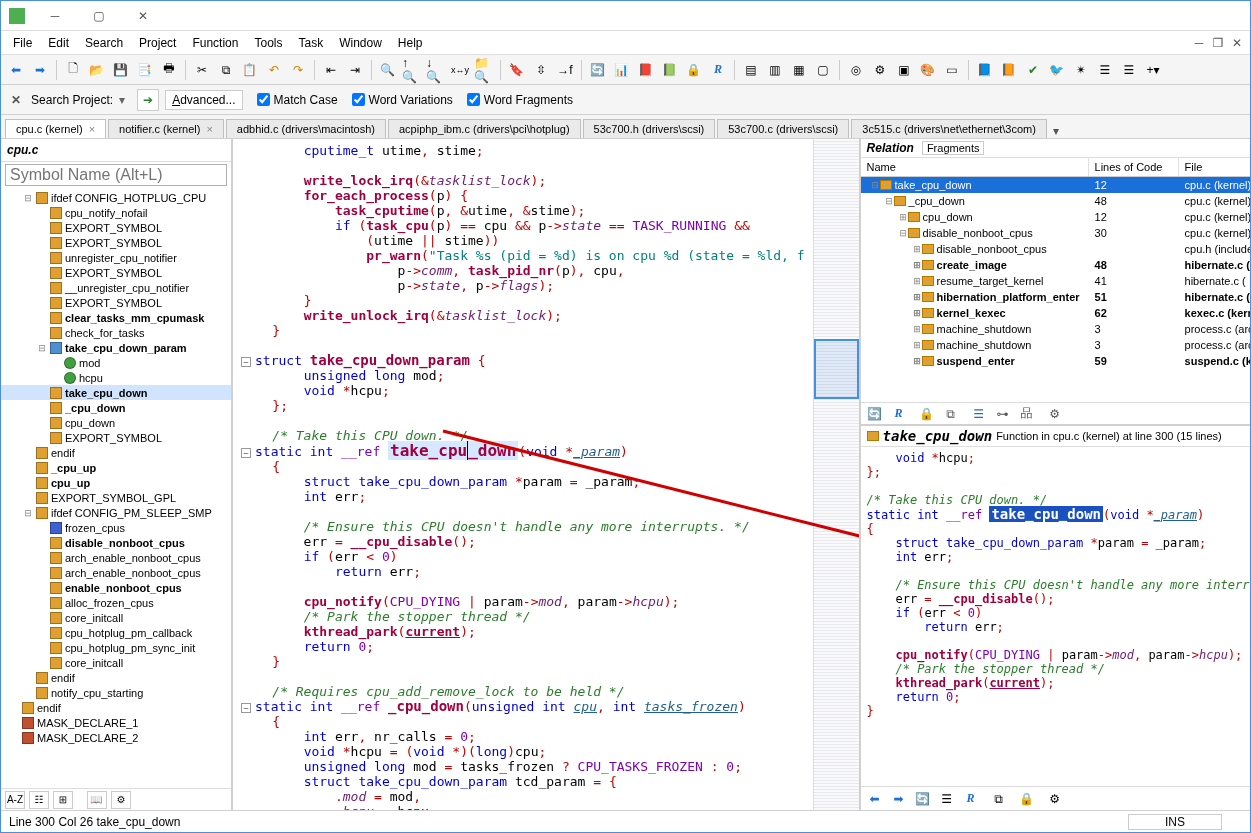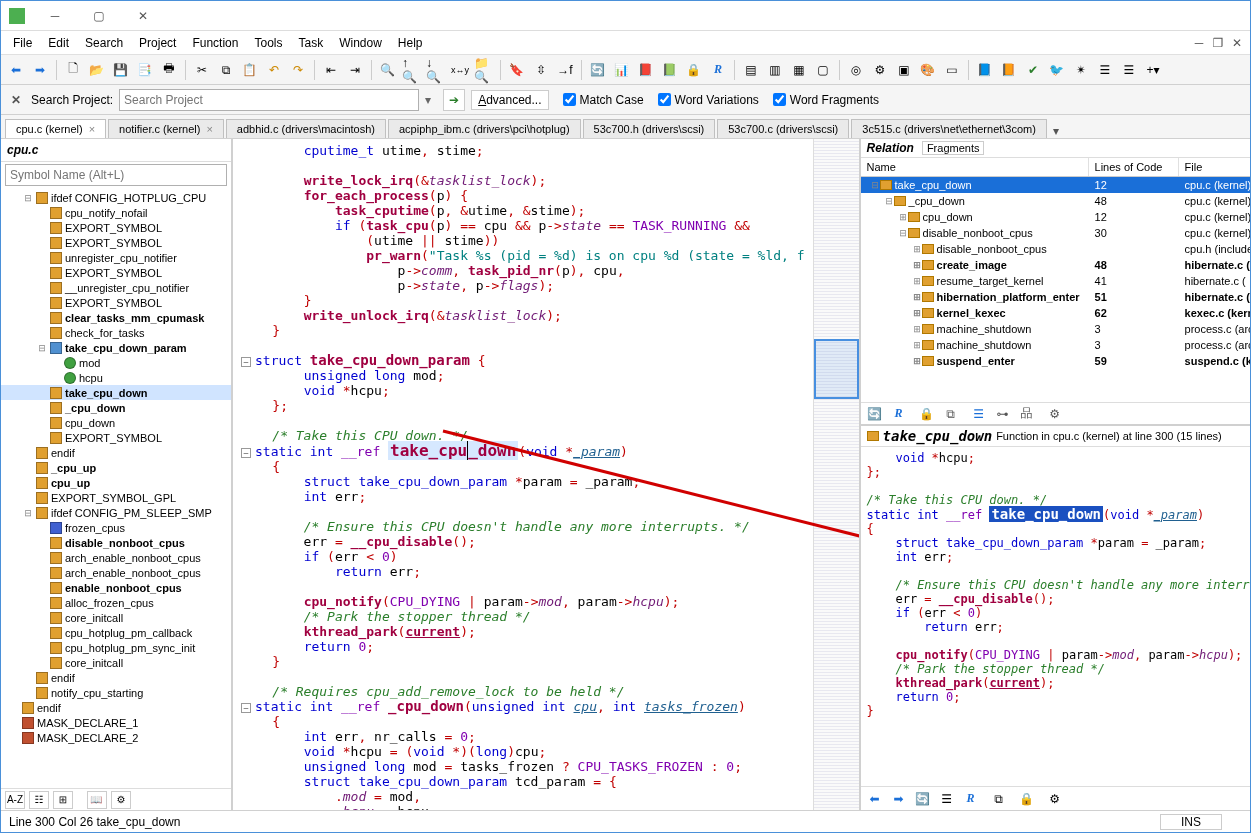--- a/index.html
+++ b/index.html
@@ -22,21 +22,21 @@
 .searchbar .adv { padding: 2px 6px; border: 1px solid #ccc; background: #fff; }
 .searchbar label { display: flex; align-items: center; gap: 4px; margin-left: 8px; }
 .tabs { height: 24px; display: flex; align-items: flex-end; padding: 0 4px; background: #f5f5f5; border-bottom: 1px solid #d0d0d0; gap: 2px; }
 .tabs .tab { padding: 3px 10px; border: 1px solid #c0c0c0; border-bottom: none; background: #eaeaea; font-size: 11px; white-space: nowrap; }
 .tabs .tab.active { background: #fff; }
 .tabs .tab .xtab { margin-left: 6px; color: #888; }
 .tabs .drop { margin-left: 4px; color: #555; }
 .main { display: flex; height: calc(100% - 30px - 24px - 30px - 30px - 24px - 22px); }
 .sidebar { width: 232px; min-width: 232px; border-right: 2px solid #d0d0d0; display: flex; flex-direction: column; }
 .side-head { font-style: italic; font-weight: bold; padding: 4px 6px; border-bottom: 1px solid #ddd; }
-.sym-input { margin: 2px 4px; height: 22px; border: 1px solid #b0b0b0; padding: 0 4px; font-size: 12px; color: #888; }
+.sym-input { margin: 2px 4px; height: 22px; border: 1px solid #b0b0b0; padding: 0 4px; font-size: 16px; color: #888; }
 .tree { flex: 1; overflow-y: auto; overflow-x: hidden; font-size: 11px; padding: 2px 0; }
 .tree .node { display: flex; align-items: center; white-space: nowrap; padding: 1px 0; height: 15px; }
 .tree .indent { display: inline-block; }
 .tree .toggle { width: 10px; text-align: center; color: #888; font-size: 9px; }
 .tree .icon { width: 12px; height: 12px; margin: 0 3px; display: inline-block; }
 .tree .label { }
 .tree .node.bold .label { font-weight: bold; }
 .tree .node.sel { background: #d0e4ff; }
 .tree .node.sel .label { font-weight: bold; }
 .side-foot { height: 22px; border-top: 1px solid #ddd; display: flex; align-items: center; gap: 4px; padding: 0 4px; }
@@ -65,21 +65,21 @@
 .rel-tools .rtbtn { width: 20px; height: 18px; display: inline-flex; align-items: center; justify-content: center; color: #555; }
 .ctx-panel { flex: 1; display: flex; flex-direction: column; overflow: hidden; }
 .ctx-head { padding: 2px 6px; border-bottom: 1px solid #ddd; display: flex; align-items: center; gap: 4px; font-size: 11px; }
 .ctx-head .fname { font-style: italic; font-weight: bold; font-family: Consolas, monospace; font-size: 14px; }
 .ctx-head .cicon { width: 12px; height: 10px; background: #e0a030; border: 1px solid #b07800; }
 .ctx-code { flex: 1; overflow: auto; font-family: Consolas, monospace; font-size: 12px; padding: 4px 6px; white-space: pre; line-height: 14px; }
 .ctx-tools { height: 24px; border-top: 1px solid #ddd; display: flex; align-items: center; gap: 4px; padding: 0 4px; }
 .ctx-tools .cbtn { width: 20px; height: 18px; display: inline-flex; align-items: center; justify-content: center; }
 .statusbar { height: 22px; border-top: 1px solid #d0d0d0; display: flex; align-items: center; padding: 0 8px; font-size: 12px; background: #fff; }
 .statusbar .spacer { flex: 1; }
-.statusbar .ins { border: 1px solid #ccc; padding: 0 20px; }
+.statusbar .ins { border: 1px solid #ccc; padding: 0 36px; }
 .kw { color: #0000d0; }
 .type { color: #0000d0; }
 .fn { color: #a00040; font-weight: bold; }
 .fnu { color: #a00040; font-weight: bold; text-decoration: underline; }
 .macro { color: #8000b0; }
 .str { color: #008080; }
 .cmt { color: #2a7e2a; font-style: italic; }
 .op { color: #c00000; }
 .prm { color: #701a75; font-style: italic; }
 .prmu { color: #206090; font-style: italic; text-decoration: underline; }
@@ -168,21 +168,20 @@
   <span class="tbtn">🐦</span>
   <span class="tbtn">✴</span>
   <span class="tbtn">☰</span>
   <span class="tbtn">☰</span>
   <span class="tbtn">+▾</span>
 </div>
 
 <div class="searchbar">
   <span class="x">✕</span>
   <span>Search Project:</span>
-  <input class="search-input" placeholder="Search Project" style="">
   <span style="color:#666">▾</span>
   <span class="sep"></span>
   <span class="gobtn">➔</span>
   <span class="adv"><u>A</u>dvanced...</span>
   <label>
       <input type="checkbox" checked="" style="">
       <span>Match Case</span>
     </label>
   <label>
       <input type="checkbox" checked="" style="">

